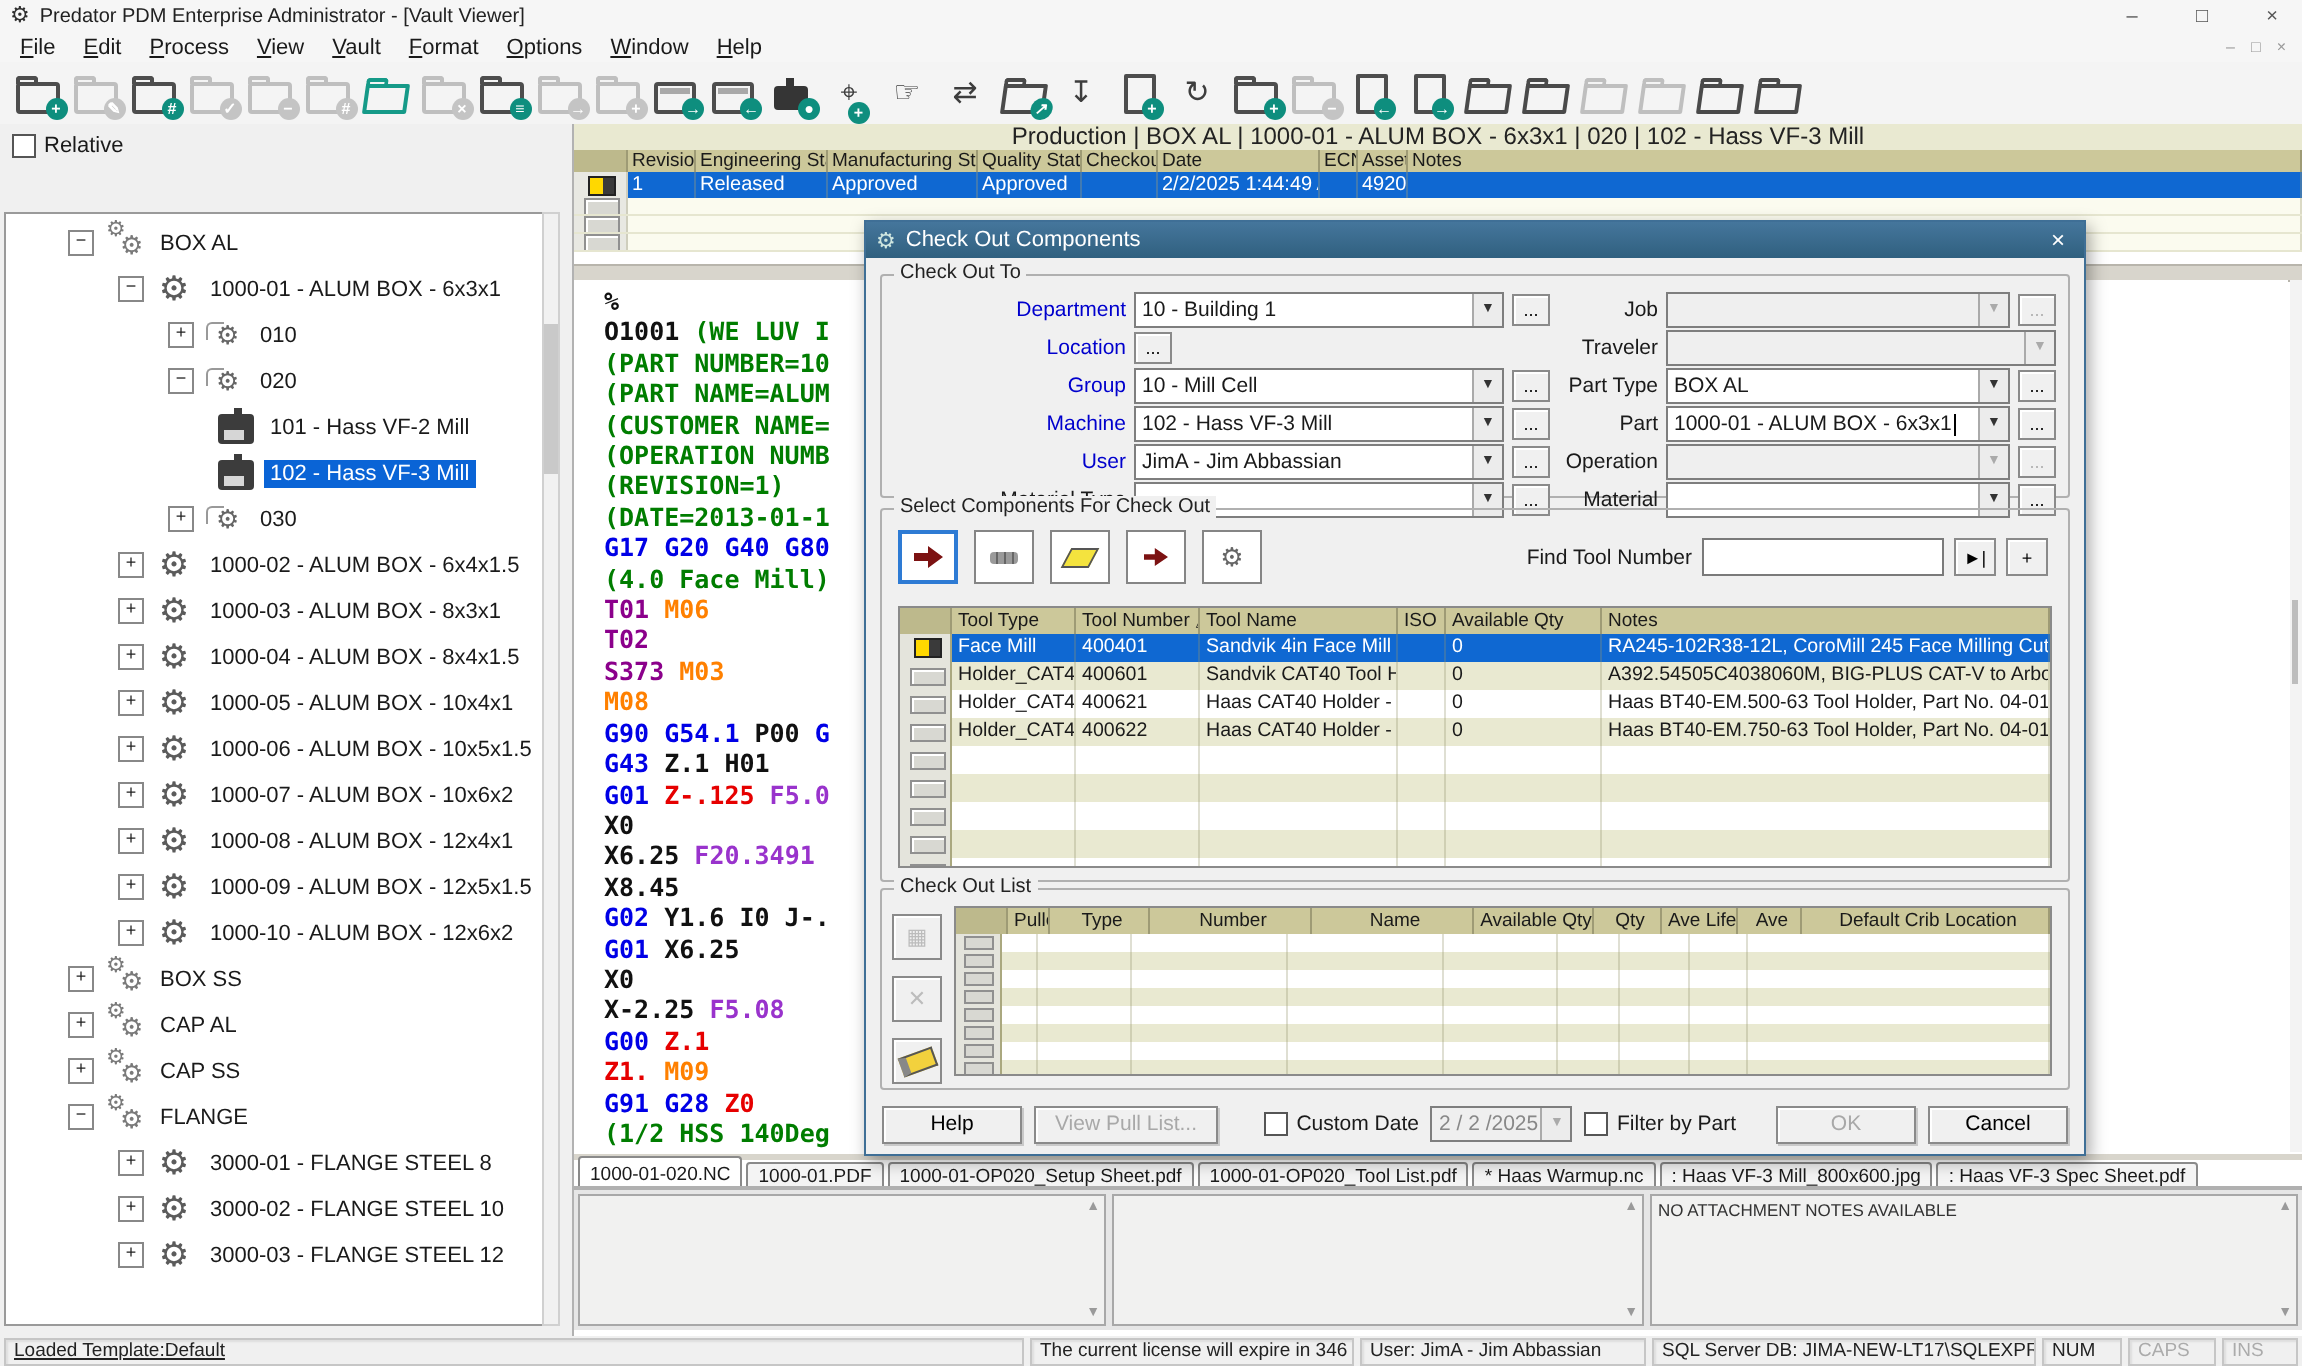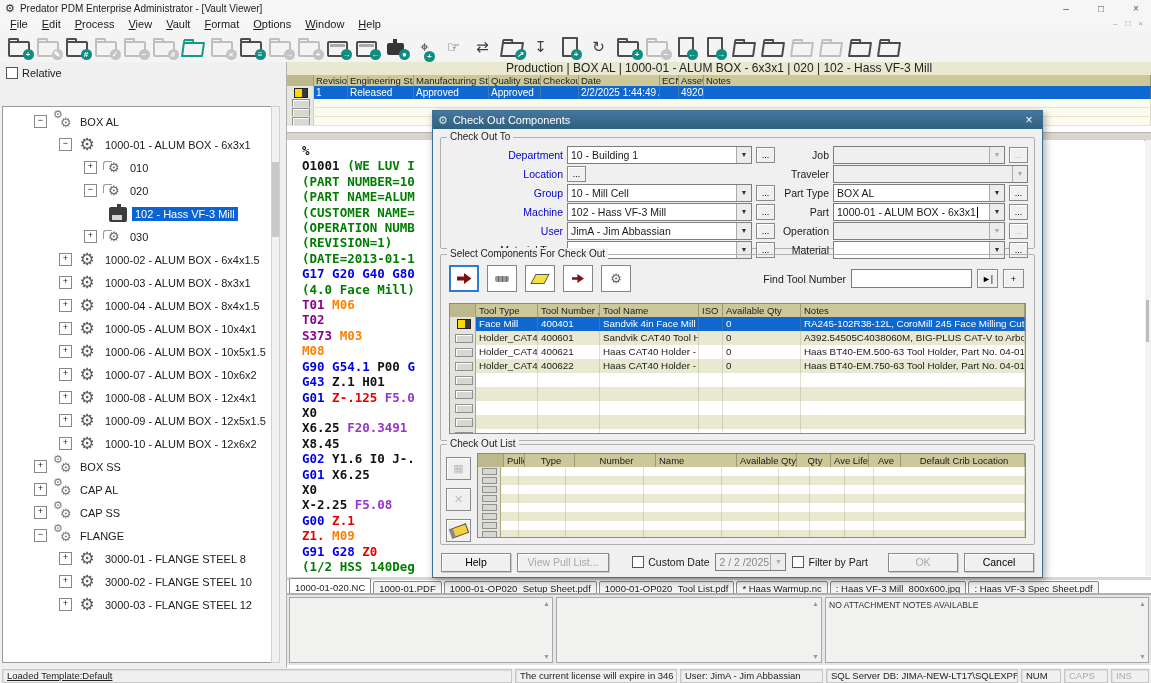--- a/index.html
+++ b/index.html
@@ -331,20 +331,24 @@
           <span class="ti ti-op"></span>
           <span class="tlabel">010</span>
         </div>
         <div class="trow" style="padding-left: 81px;">
           <span class="exp">−</span>
           <span class="ti ti-op"></span>
           <span class="tlabel">020</span>
         </div>
         <div class="trow" style="padding-left: 106px;">
           <span class="ti ti-machine"></span>
+          <span class="tlabel">101 - Hass VF-2 Mill</span>
+        </div>
+        <div class="trow" style="padding-left: 106px;">
+          <span class="ti ti-machine"></span>
           <span class="tlabel tsel">102 - Hass VF-3 Mill</span>
         </div>
         <div class="trow" style="padding-left: 81px;">
           <span class="exp">+</span>
           <span class="ti ti-op"></span>
           <span class="tlabel">030</span>
         </div>
         <div class="trow" style="padding-left: 56px;">
           <span class="exp">+</span>
           <span class="ti ti-gear"></span>
@@ -793,21 +797,21 @@
           <button class="sbtn">
             <span class="eraser"></span>
           </button>
         </div>
       <div class="listwrap" id="listgrid">
           <div class="chead">
             <div class="cselh"></div>
             <div style="text-align: center; width: 17px;">Pulle</div>
             <div style="text-align: center; width: 46px;">Type</div>
             <div style="text-align: center; width: 77px;">Number</div>
-            <div style="width: 77px;">Name</div>
+            <div style="text-align: center; width: 77px;">Name</div>
             <div style="text-align: center; width: 56px;">Available Qty</div>
             <div style="text-align: center; width: 30px;">Qty</div>
             <div style="text-align: center; width: 34px;">Ave Life</div>
             <div style="text-align: center; width: 28px;">Ave</div>
             <div style="text-align: center; flex: 1 1 0%;">Default Crib Location</div>
           </div>
           <div class="lrow">
             <div class="lsel">
               <span class="lsbtn"></span>
             </div>

